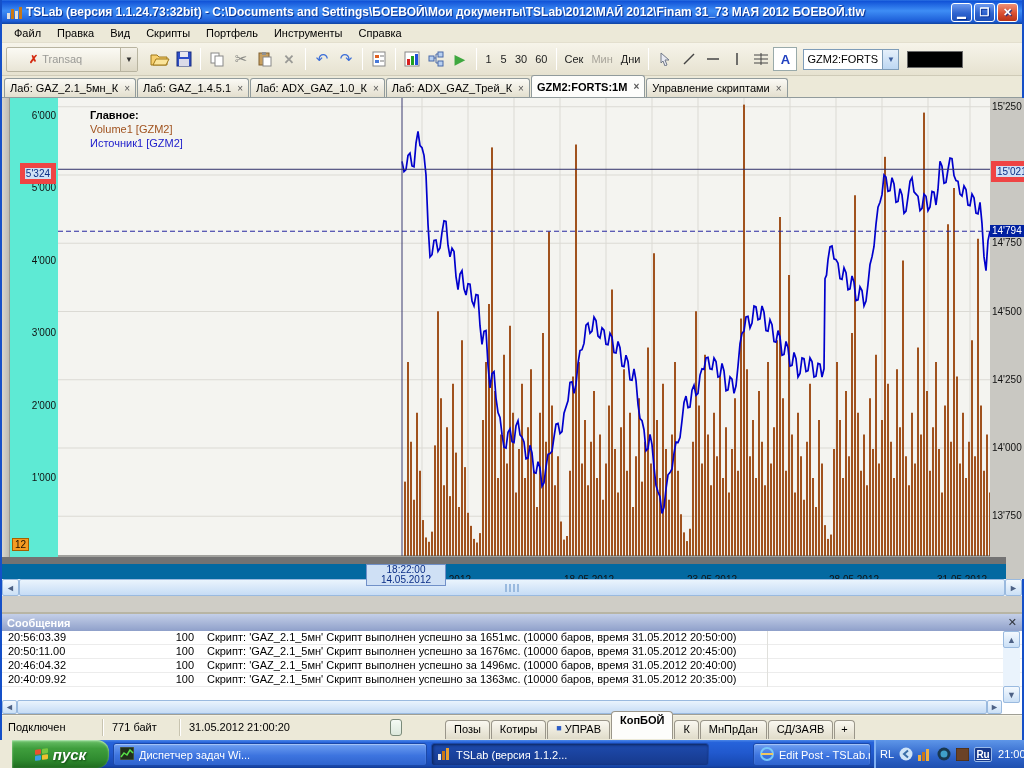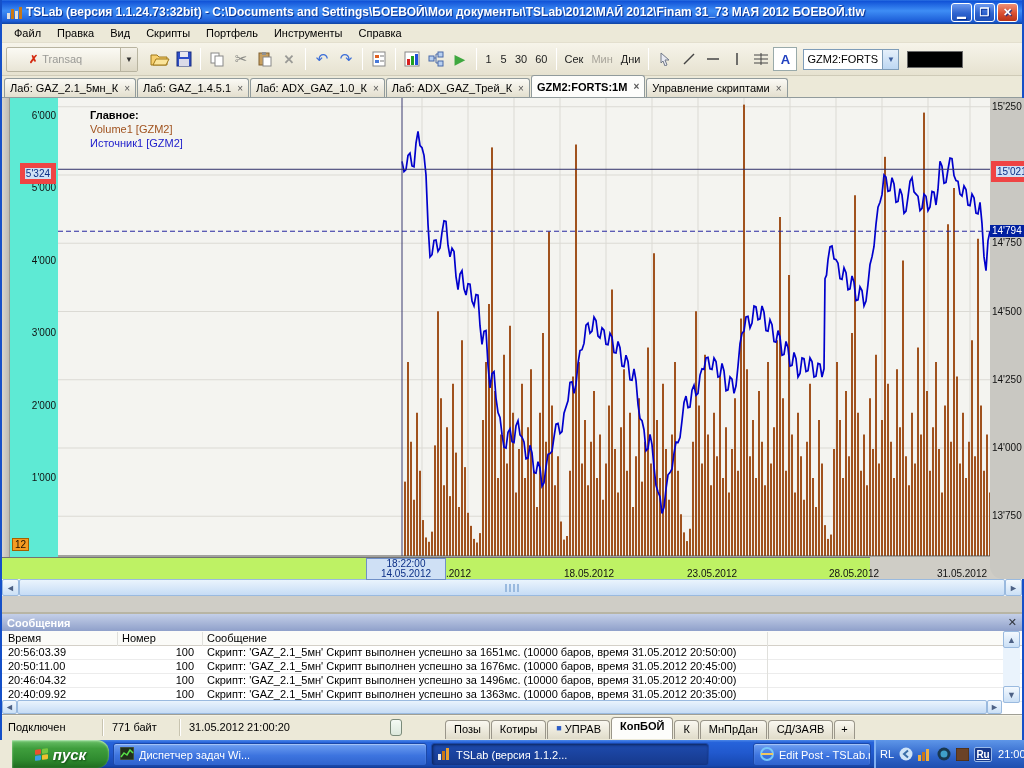--- a/index.html
+++ b/index.html
@@ -66,22 +66,22 @@
   .tick { position:absolute; right:2px; height:12px; line-height:12px; color:#111; font-size:10px; white-space:nowrap; }
   .axis-right .tick { right:auto; left:2px; }
   .hl-blue { position:absolute; background:#CFE0F5; border:5px solid #ef4444; color:#0B2E86;
     font-size:10px; line-height:11px; padding:0 1px; white-space:nowrap; z-index:3; }
   .hl-navy { position:absolute; background:#0020A0; color:#fff; font-size:10px; line-height:12px;
     padding:0 2px; white-space:nowrap; z-index:3; }
   .hl-orange { position:absolute; background:#F59B22; border:1px solid #A66000; color:#201000;
     font-size:10px; line-height:11px; padding:0 2px; z-index:3; }
   .legend { position:absolute; left:32px; top:10px; line-height:14px; font-size:11px; }
   .legend .lg-h { font-weight:bold; color:#000; }
-  .xaxis { position:absolute; left:0; top:459px; width:868px; height:22px; background:#bef264;
-    border-top:1px solid #737373; }
+  .xaxis { position:absolute; left:0; top:459px; width:1004px; height:22px; background:#0369a1;
+    border-top:7px solid #737373; }
   .xdate { position:absolute; top:10px; font-size:10px; color:#111; white-space:nowrap; }
   .xhair-box { position:absolute; left:364px; top:0; width:80px; text-align:center; background:#CFE0F5;
     border:1px solid #7090C8; color:#0B2E86; font-size:10px; line-height:10px; z-index:3; }
 
   
   .hscroll { position:absolute; left:0; top:481px; width:1020px; height:17px; background:#EAF3FC; display:flex; }
   .sb-btn { width:17px; height:17px; flex:none; border:1px solid #9ABADF; border-radius:2px;
     background:linear-gradient(180deg,#F4F9FE,#CBE0F6); color:#4D6185; font-size:9px;
     display:flex; align-items:center; justify-content:center; }
   .sb-thumb { flex:1; margin:0; border:1px solid #9ABADF; border-radius:2px;
@@ -112,21 +112,21 @@
 
   
   .statusbar { position:relative; height:24px; background:#ECE9D8; border-top:2px groove #F4F2E4; }
   .sb-item { position:absolute; top:5px; color:#000; }
   .sb-sep { position:absolute; top:3px; width:2px; height:17px; border-left:1px solid #C8C4B0; border-right:1px solid #FFF; }
   .panel-ico { position:absolute; left:388px; top:3px; width:12px; height:17px; border:1px solid #7A8A7A;
     border-radius:3px; background:linear-gradient(180deg,#F4FAF4,#DCE8DC); }
   .stabs { position:absolute; left:443px; top:1px; display:flex; align-items:flex-end; height:22px; }
   .stab { height:19px; padding:2px 8px 0; margin-right:1px; border:1px solid #9a968a; border-bottom:none;
     border-radius:4px 4px 0 0; background:linear-gradient(180deg,#FAF8F0,#E0DCCA); white-space:nowrap; display:flex; gap:3px; }
-  .stab.active { height:22px; background:#FDFDFB; font-weight:bold; }
+  .stab.active { height:28px; background:#FDFDFB; font-weight:bold; }
   .stab .sticon { color:#2B5CC8; font-size:9px; }
   .stab.plus { padding:2px 6px 0; }
 
   
   .taskbar { position:absolute; left:12px; top:740px; width:1024px; height:28px;
     background:linear-gradient(180deg,#4A86E8 0%,#2663DA 9%,#2159CE 45%,#1748B0 92%,#123A92 100%); }
   .start-btn { position:absolute; left:0; top:0; width:97px; height:28px; border-radius:0 12px 12px 0;
     background:linear-gradient(180deg,#6CC26A 0%,#3F9E3D 30%,#2F8B2F 70%,#1F6B1F 100%);
     color:#fff; font-weight:bold; font-style:italic; font-size:15px; display:flex; align-items:center;
     justify-content:center; gap:5px; text-shadow:1px 1px 2px #124A12; box-shadow:inset 0 1px 2px #BDEABB; }
@@ -592,28 +592,20 @@
           </span>
         <span class="sb-btn">►</span>
       </div>
     </div>
 
     <div class="messages">
       <div class="msg-header">
         <span>Сообщения</span>
         <span class="mh-close">✕</span>
       </div>
-      <div class="msg-cols">
-        <span style="left:6px;">Время</span>
-        <span style="left:120px;">Номер</span>
-        <span style="left:205px;">Сообщение</span>
-        <span class="col-div" style="left:115px;height:15px;"></span>
-        <span class="col-div" style="left:200px;height:15px;"></span>
-        <span class="col-div" style="left:765px;height:15px;"></span>
-      </div>
       <div class="msg-rows" id="msgRows">
           <div class="msg-row">
             <span class="mr-time">20:56:03.39</span>
             <span class="mr-num">100</span>
             <span class="mr-text">Скрипт: 'GAZ_2.1_5мн' Скрипт выполнен успешно за 1651мс. (10000 баров, время 31.05.2012 20:50:00)</span>
             <span class="col-div" style="left: 765px; height: 14px;"></span>
           </div>
           <div class="msg-row">
             <span class="mr-time">20:50:11.00</span>
             <span class="mr-num">100</span>

